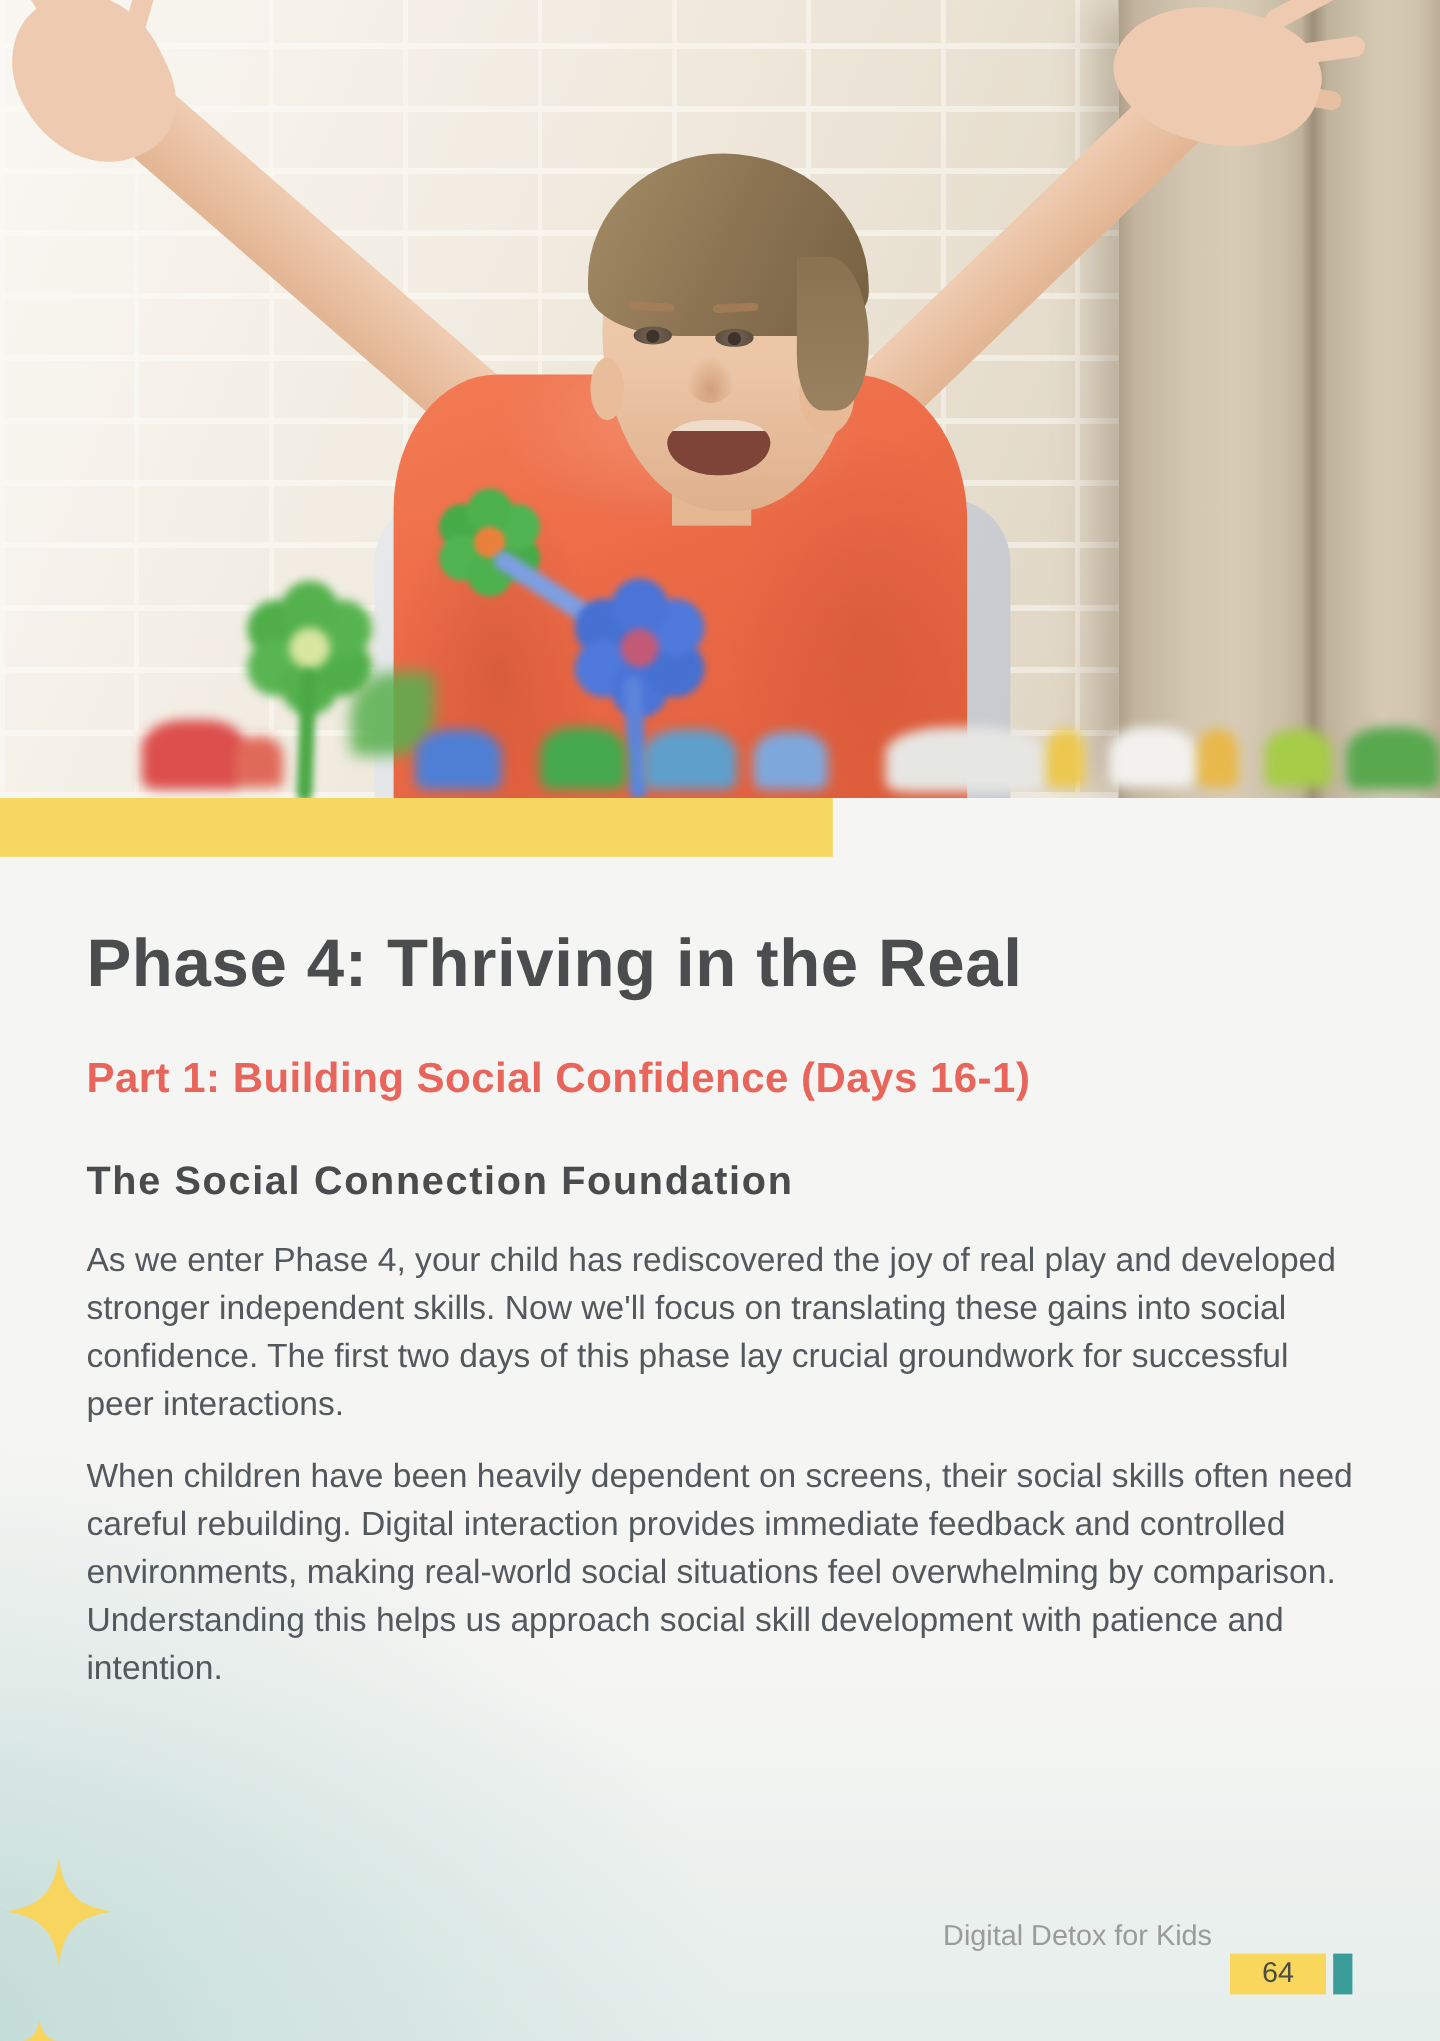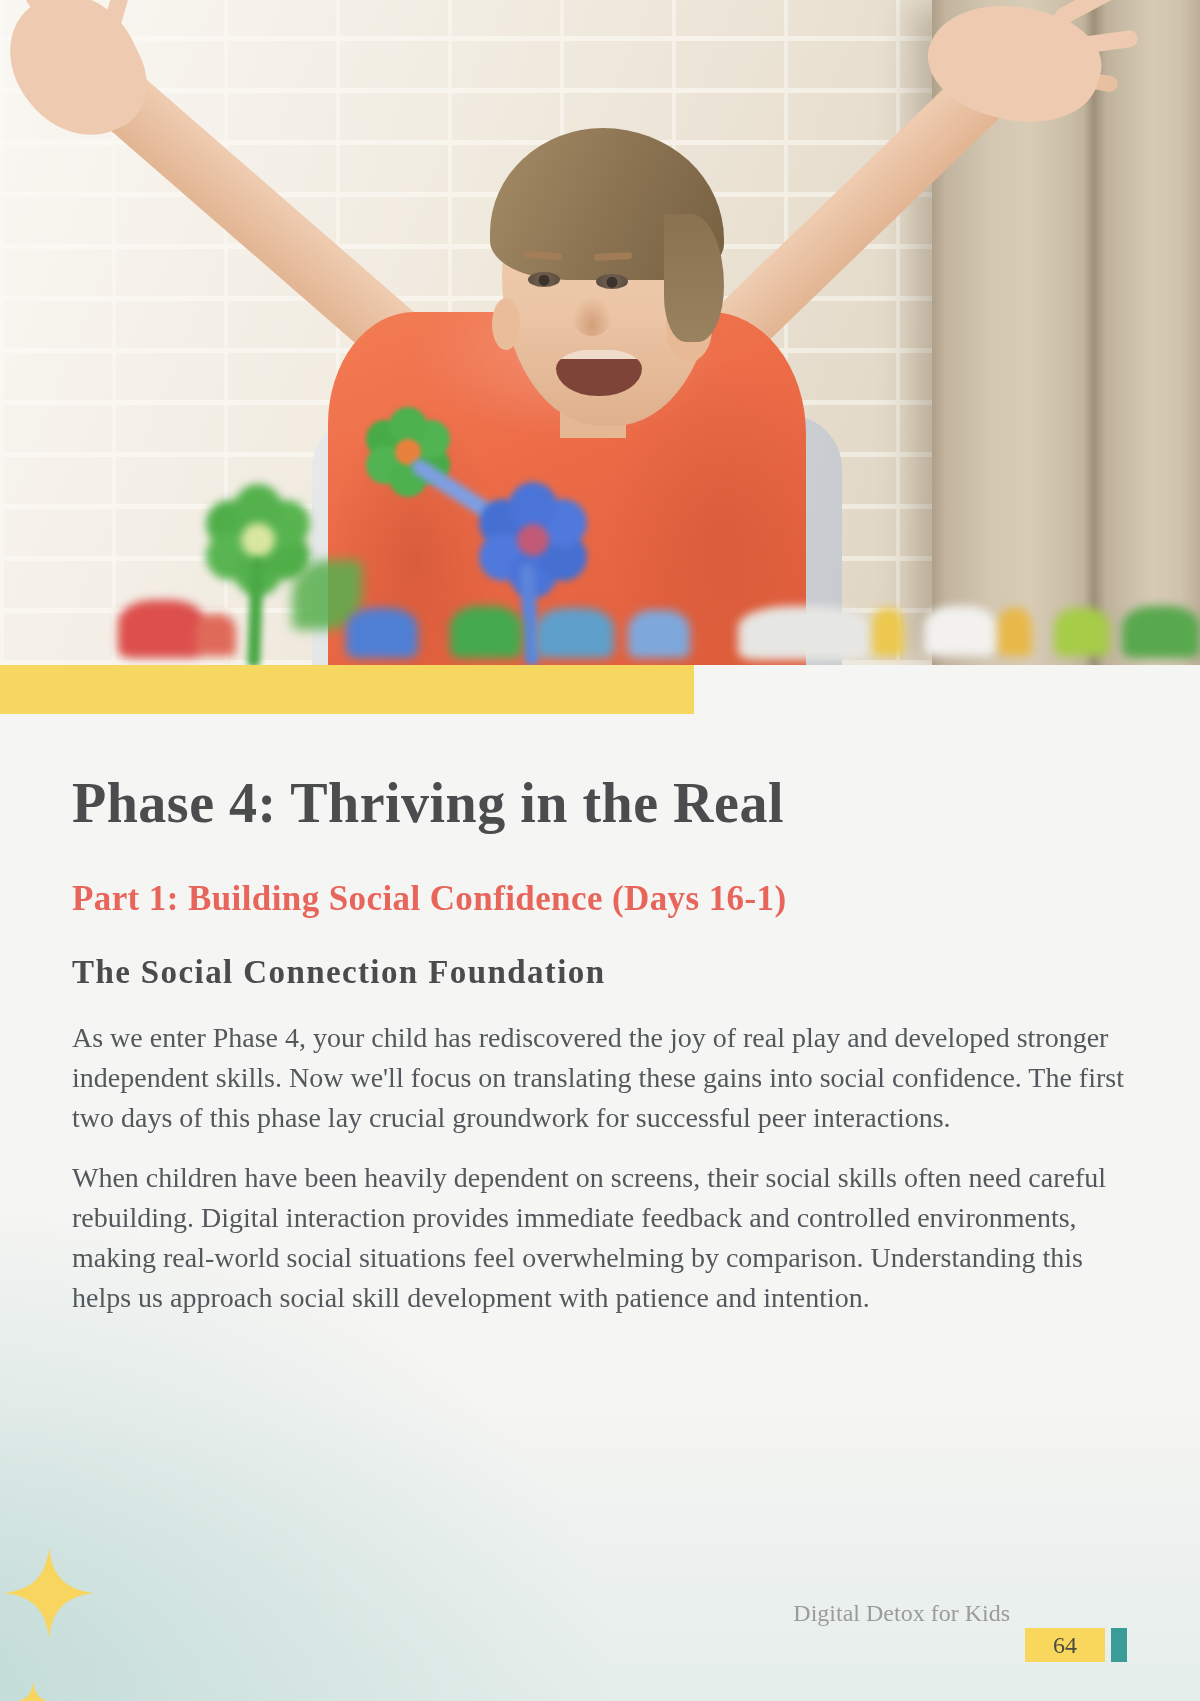--- a/index.html
+++ b/index.html
@@ -1,18 +1,18 @@
 <!DOCTYPE html>
 <html><head>
 <meta charset="utf-8">
 <style>
   html,body{margin:0;padding:0;background:#ffffff;}
   .page{
     position:relative;width:1200px;height:1701px;overflow:hidden;
-    font-family:Liberation Serif, serif;
+    font-family:Liberation Sans, sans-serif;
     background:
       radial-gradient(1050px 720px at -80px 1680px, rgba(183,214,209,0.8), rgba(183,214,209,0) 66%),
       linear-gradient(to top, rgba(199,224,220,0.35), rgba(199,224,220,0) 300px),
       #f5f5f3;
   }
 
   
   .photo{position:absolute;left:0;top:0;width:1200px;height:665px;overflow:hidden;}
   .brick-wall{
     position:absolute;inset:0;
@@ -99,21 +99,21 @@
   .toyrow{position:absolute;left:0;top:592px;width:1200px;height:73px;filter:blur(5px);}
   .blob{position:absolute;border-radius:40% 40% 15% 15%;}
   
   .accent-bar{position:absolute;left:0;top:665px;width:694px;height:49px;background:#f6d75f;}
 
   
   .content{position:absolute;left:72px;right:70px;top:714px;}
   .content h1,.content h2,.content h3,.content p{margin:0;padding:0;}
   h1.title{margin-top:58px;font-size:56px;font-weight:bold;line-height:1.12;color:#4b4c4e;letter-spacing:0.5px;}
   h2.part{margin-top:44px;font-size:35px;font-weight:bold;color:#e8655c;letter-spacing:0.4px;}
-  h3.section{margin-top:32px;font-size:33px;font-weight:bold;color:#4a4b4d;letter-spacing:1.4px;line-height:1.3;}
+  h3.section{margin-top:44px;font-size:33px;font-weight:bold;color:#4a4b4d;letter-spacing:1.4px;line-height:1.3;}
   h3.section2{margin-top:30px;}
   p.body{margin-top:24px;font-size:28px;line-height:40px;color:#53585c;}
   p.body2{margin-top:-10px;}
 
   
   .footer-title{position:absolute;right:190px;top:1600px;font-size:24px;color:#9b9b99;white-space:nowrap;}
   .page-badge{position:absolute;left:1025px;top:1628px;width:80px;height:34px;background:#f8d75c;
     display:flex;align-items:center;justify-content:center;font-size:24px;color:#4c4c42;}
   .teal-bar{position:absolute;left:1111px;top:1628px;width:16px;height:34px;background:#3a9c98;}
 

